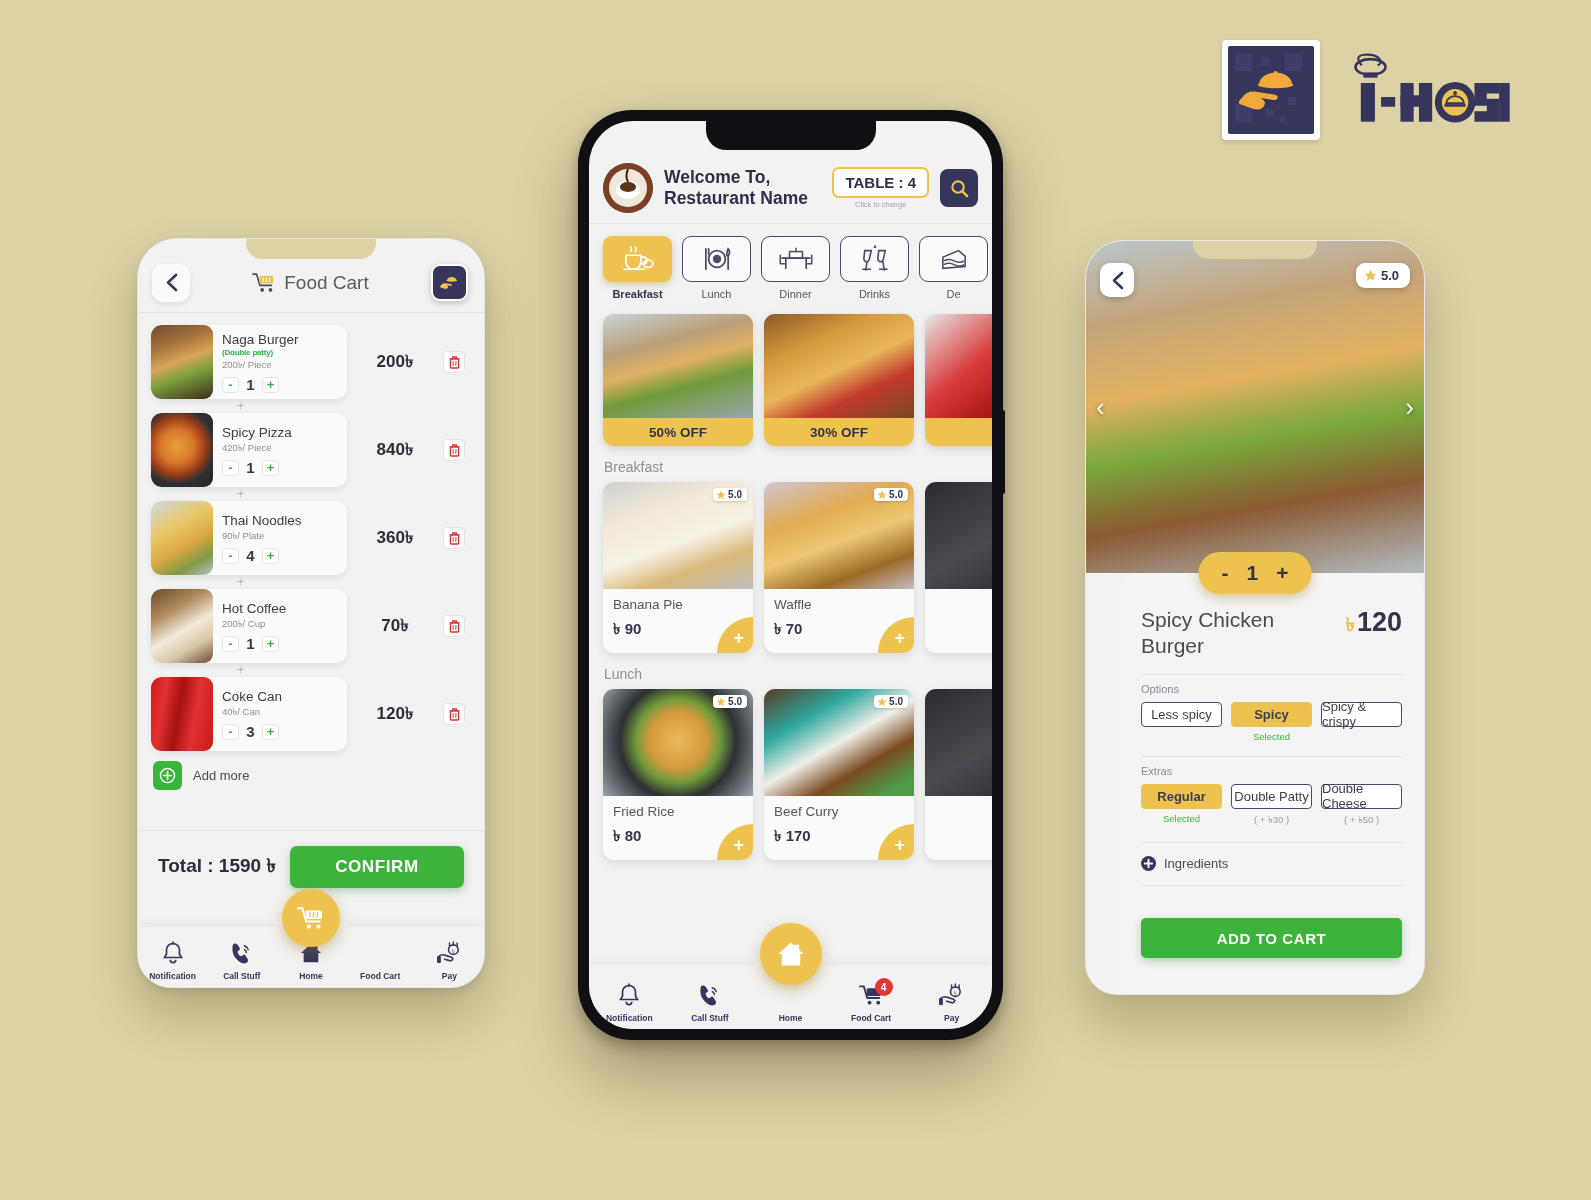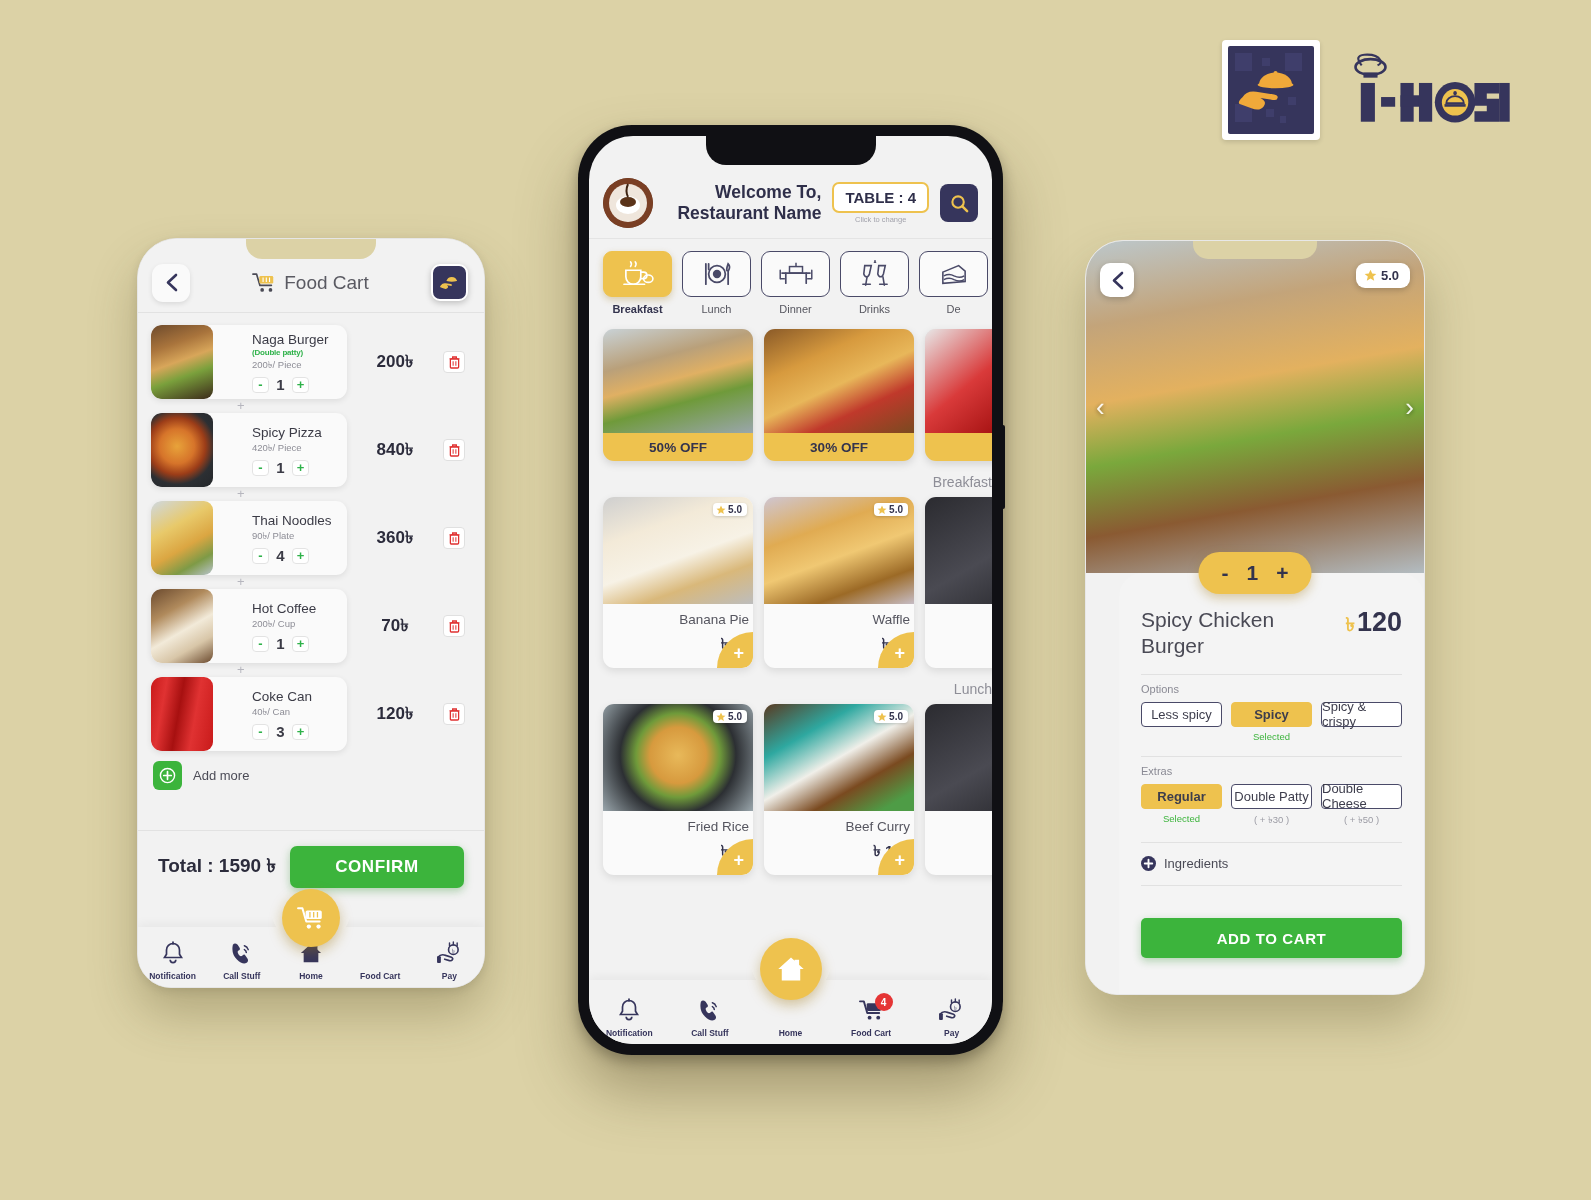--- a/index.html
+++ b/index.html
@@ -59,21 +59,20 @@
     display: flex; align-items: center; justify-content: center;
     box-shadow: 0 2px 6px rgba(0,0,0,.22); border: 2px solid #fff;
   }
 
   .p1-list { padding: 12px 13px 0 13px; }
   .cart-row { display: flex; align-items: center; }
   .cart-card {
     width: 196px; height: 74px; background: #fafafa; border-radius: 11px;
     display: flex; align-items: stretch; overflow: hidden;
     box-shadow: 0 2px 6px rgba(0,0,0,.09);
-    gap: 30px;
   }
   .cart-thumb { width: 62px; flex: 0 0 62px; border-radius: 9px; background-size: cover; background-position: center; }
   .cart-info { padding: 5px 0 4px 9px; flex: 1; display: flex; flex-direction: column; justify-content: center; }
   .cart-name { font-size: 13.5px; color: #3b3b46; line-height: 1.15; }
   .cart-sub { font-size: 8px; color: #2fb24a; font-weight: bold; letter-spacing: -.2px; margin-top: 1px; }
   .cart-unit { font-size: 9.5px; color: #8d8d96; margin-top: 1px; }
   .stepper { display: flex; align-items: center; gap: 7px; margin-top: 3px; }
   .stp-btn {
     width: 17px; height: 16px; border: 1px solid #e3e3e3; border-radius: 4px; background: #fff;
     color: #2fb24a; font-size: 13px; font-weight: bold; line-height: 14px; text-align: center;
@@ -115,21 +114,21 @@
   .nav-fab {
     position: absolute; width: 58px; height: 58px; border-radius: 50%;
     background: #eec24e; display: flex; align-items: center; justify-content: center;
     box-shadow: 0 5px 13px rgba(160,120,20,.4); z-index: 5;
   }
   .nav-notch {
     position: absolute; width: 78px; height: 26px; background: #f2f2f2; border-radius: 0 0 40px 40px; z-index: 3;
   }
 
   
-  #phone2 { left: 578px; top: 125px; width: 425px; height: 930px; text-align: right; }
+  #phone2 { left: 578px; top: 110px; width: 425px; height: 930px; }
   #phone2 .frame {
     width: 100%; height: 100%; background: #101014; border-radius: 54px; padding: 11px;
     box-shadow: 0 34px 60px rgba(80,70,35,.42), 0 6px 14px rgba(0,0,0,.3);
   }
   #phone2 .screen { border-radius: 44px; }
   #phone2 .notch2 {
     position: absolute; left: 50%; top: 0; transform: translateX(-50%);
     width: 170px; height: 29px; background: #101014; border-radius: 0 0 20px 20px; z-index: 9;
   }
   #phone2 .sidebtn { position: absolute; right: -2px; background: #101014; border-radius: 3px; width: 4px; }

